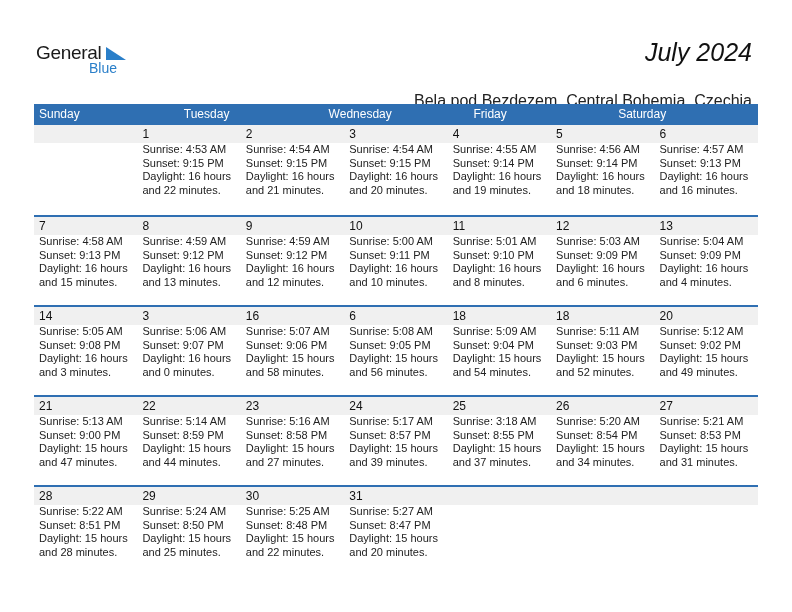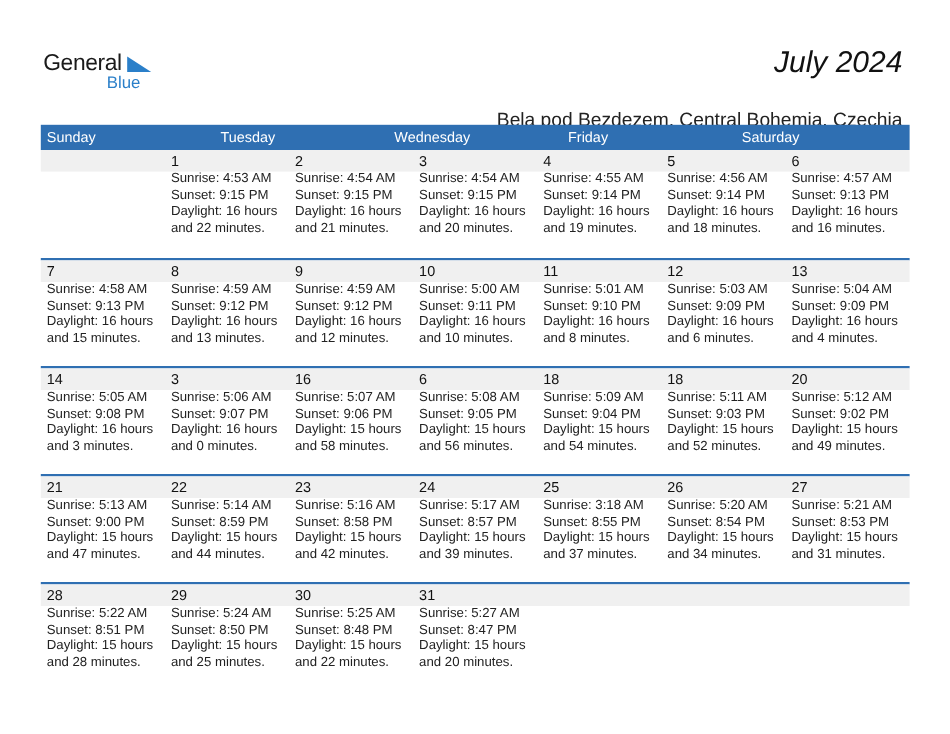--- a/index.html
+++ b/index.html
@@ -229,21 +229,21 @@
           <div class="cell">
             <span>Sunrise: 5:14 AM</span>
             <span>Sunset: 8:59 PM</span>
             <span>Daylight: 15 hours</span>
             <span>and 44 minutes.</span>
           </div>
           <div class="cell">
             <span>Sunrise: 5:16 AM</span>
             <span>Sunset: 8:58 PM</span>
             <span>Daylight: 15 hours</span>
-            <span>and 42 minutes.</span>
+            <span>and 27 minutes.</span>
           </div>
           <div class="cell">
             <span>Sunrise: 5:17 AM</span>
             <span>Sunset: 8:57 PM</span>
             <span>Daylight: 15 hours</span>
             <span>and 39 minutes.</span>
           </div>
           <div class="cell">
             <span>Sunrise: 3:18 AM</span>
             <span>Sunset: 8:55 PM</span>

